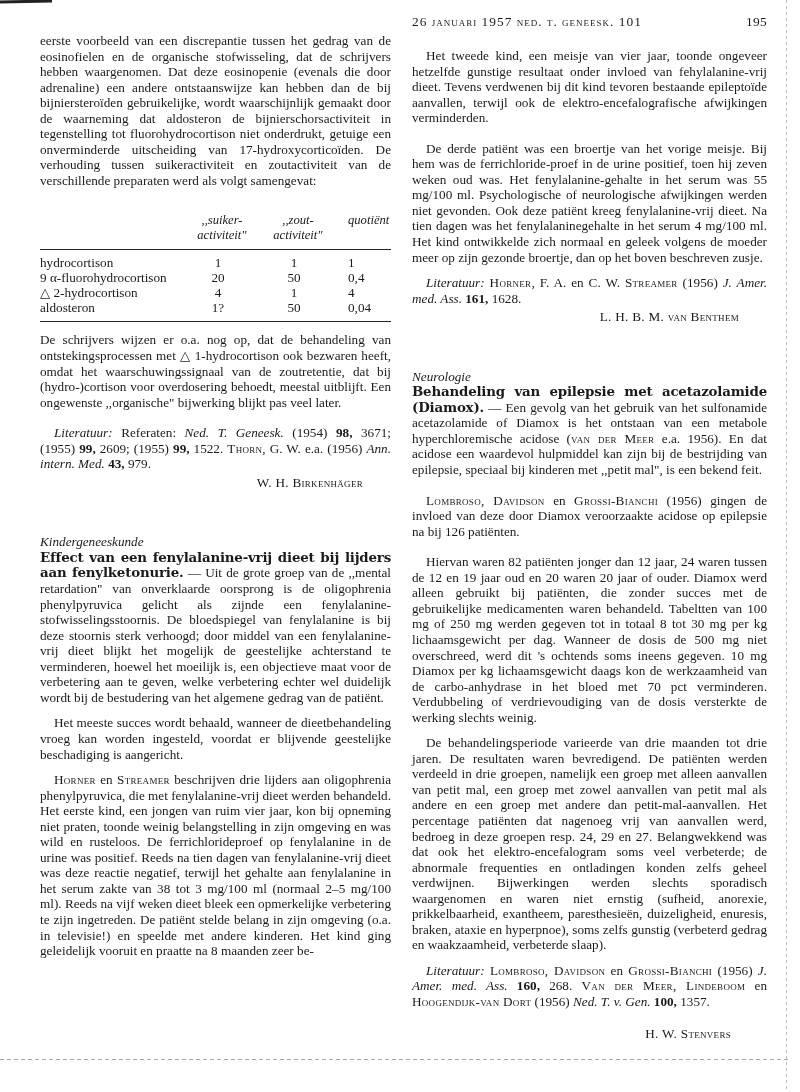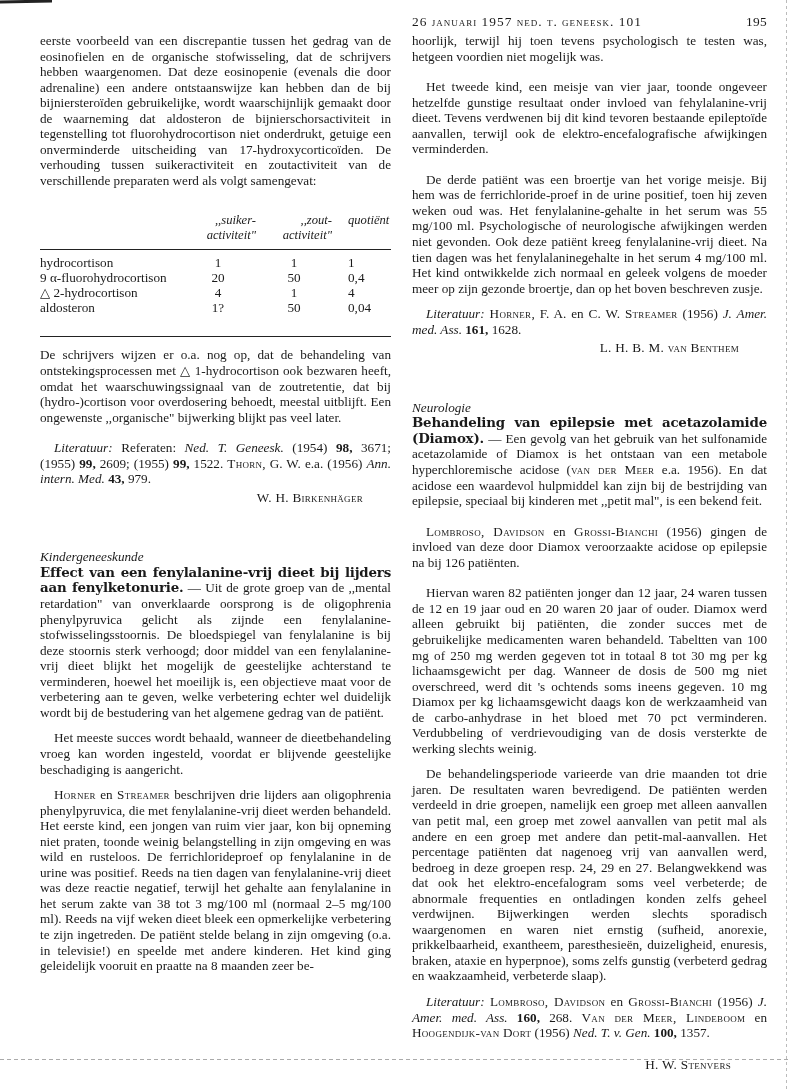--- a/index.html
+++ b/index.html
@@ -20,26 +20,26 @@
   .sig { text-align: right; margin: 16px; padding-right: 12px; }
   .header { position: absolute; left: 412px; top: 14px; width: 355px; font-size: 13.4px;
             display: flex; justify-content: space-between; letter-spacing: 0.3px; }
   .header .sc { font-variant: small-caps; letter-spacing: 1px; }
   
   .tbl { width: 351px; margin: 17px 0 10px 0; border-collapse: collapse; font-size: 13.2px; line-height: 15px; }
   .tbl thead th { font-weight: normal; font-style: italic; text-align: left; padding: 8px 0 6px 0;
                   border-bottom: 1.5px solid #222; vertical-align: top; font-size: 12.6px; }
   .tbl tbody td { padding: 0; vertical-align: top; }
   .tbl tbody tr:first-child td { padding-top: 5px; }
-  .tbl tbody tr:last-child td { padding-bottom: 21px; border-bottom: 1.5px solid #222; }
+  .tbl tbody tr:last-child td { padding-bottom: 6px; border-bottom: 1.5px solid #222; }
   .tbl .c1 { width: 140px; }
   .tbl .c2 { width: 68px; text-align: center; }
   .tbl .c3 { width: 68px; text-align: center; }
   .tbl .c4 { text-align: left; padding-left: 16px; }
-  .tbl th.c2, .tbl th.c3 { text-align: right; padding-left: 8px; }
+  .tbl th.c2, .tbl th.c3 { text-align: center; padding-left: 8px; }
   .tbl th.c4 { padding-left: 16px; margin-top: 28px; }
   .rightborder { position: absolute; left: 786px; top: 0; width: 1px; height: 1092px;
                  background: repeating-linear-gradient(to bottom, #bbb 0 3px, transparent 3px 6px); }
   .bottomline { position: absolute; left: 0; top: 1059px; width: 790px; height: 1px;
                 background: repeating-linear-gradient(to right, #aaa 0 4px, transparent 4px 7px); }
 </style>
 </head>
 <body>
 
 <div class="topmark"></div>
@@ -105,21 +105,20 @@
   <p class="sig sc" style="margin-top:3px;">W. H. Birkenhäger</p>
 
   <div style="height:28px"></div>
   <p class="rub">Kindergeneeskunde</p>
   <p class="p"><span class="title">Effect van een fenylalanine-vrij dieet bij lijders aan fenylketonurie.</span><span> — Uit de grote groep van de ,,mental retardation" van onverklaarde oorsprong is de oligophrenia phenylpyruvica gelicht als zijnde een fenylalanine-stofwisselingsstoornis. De bloedspiegel van fenylalanine is bij deze stoornis sterk verhoogd; door middel van een fenylalanine-vrij dieet blijkt het mogelijk de geestelijke achterstand te verminderen, hoewel het moeilijk is, een objectieve maat voor de verbetering aan te geven, welke verbetering echter wel duidelijk wordt bij de bestudering van het algemene gedrag van de patiënt.</span></p>
   <p class="p ind">Het meeste succes wordt behaald, wanneer de dieetbehandeling vroeg kan worden ingesteld, voordat er blijvende geestelijke beschadiging is aangericht.</p>
   <p class="p ind"><span class="sc">Horner</span><span> en </span><span class="sc">Streamer</span><span> beschrijven drie lijders aan oligophrenia phenylpyruvica, die met fenylalanine-vrij dieet werden behandeld. Het eerste kind, een jongen van ruim vier jaar, kon bij opneming niet praten, toonde weinig belangstelling in zijn omgeving en was wild en rusteloos. De ferrichlorideproef op fenylalanine in de urine was positief. Reeds na tien dagen van fenylalanine-vrij dieet was deze reactie negatief, terwijl het gehalte aan fenylalanine in het serum zakte van 38 tot 3 mg/100 ml (normaal 2–5 mg/100 ml). Reeds na vijf weken dieet bleek een opmerkelijke verbetering te zijn ingetreden. De patiënt stelde belang in zijn omgeving (o.a. in televisie!) en speelde met andere kinderen. Het kind ging geleidelijk vooruit en praatte na 8 maanden zeer be-</span></p>
 </div>
 
 <div class="col col-right">
-  <p class="p">hoorlijk, terwijl hij toen tevens psychologisch te testen was, hetgeen voordien niet mogelijk was.</p>
   <div class="gap"></div>
   <p class="p ind">Het tweede kind, een meisje van vier jaar, toonde ongeveer hetzelfde gunstige resultaat onder invloed van fehylalanine-vrij dieet. Tevens verdwenen bij dit kind tevoren bestaande epileptoïde aanvallen, terwijl ook de elektro-encefalografische afwijkingen verminderden.</p>
   <div class="gap"></div>
   <p class="p ind">De derde patiënt was een broertje van het vorige meisje. Bij hem was de ferrichloride-proef in de urine positief, toen hij zeven weken oud was. Het fenylalanine-gehalte in het serum was 55 mg/100 ml. Psychologische of neurologische afwijkingen werden niet gevonden. Ook deze patiënt kreeg fenylalanine-vrij dieet. Na tien dagen was het fenylalaninegehalte in het serum 4 mg/100 ml. Het kind ontwikkelde zich normaal en geleek volgens de moeder meer op zijn gezonde broertje, dan op het boven beschreven zusje.</p>
   <p class="p ind"><span class="it">Literatuur:</span> <span class="sc">Horner</span><span>, F. A. en C. W. </span><span class="sc">Streamer</span><span> (1956) </span><span class="it">J. Amer. med. Ass.</span><span> </span><span class="b">161,</span><span> 1628.</span></p>
   <p class="sig sc" style="margin-top:3px;">L. H. B. M. van Benthem</p>
 
   <div style="height:28px"></div>
   <p class="rub">Neurologie</p>
   <p class="p"><span class="title">Behandeling van epilepsie met acetazolamide (Diamox).</span><span> — Een gevolg van het gebruik van het sulfonamide acetazolamide of Diamox is het ontstaan van een metabole hyperchloremische acidose (</span><span class="sc">van der Meer</span><span> e.a. 1956). En dat acidose een waardevol hulpmiddel kan zijn bij de bestrijding van epilepsie, speciaal bij kinderen met ,,petit mal", is een bekend feit.</span></p>

